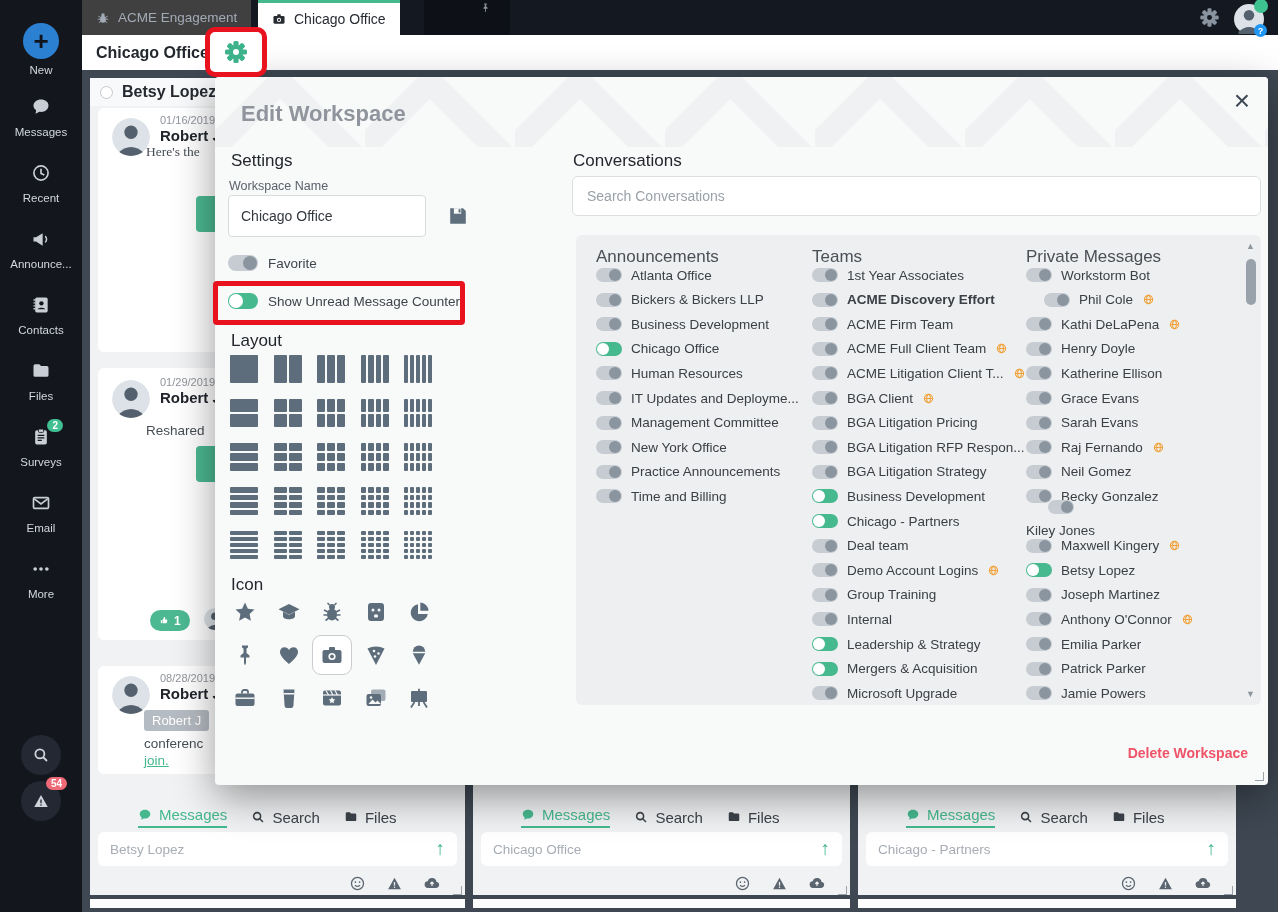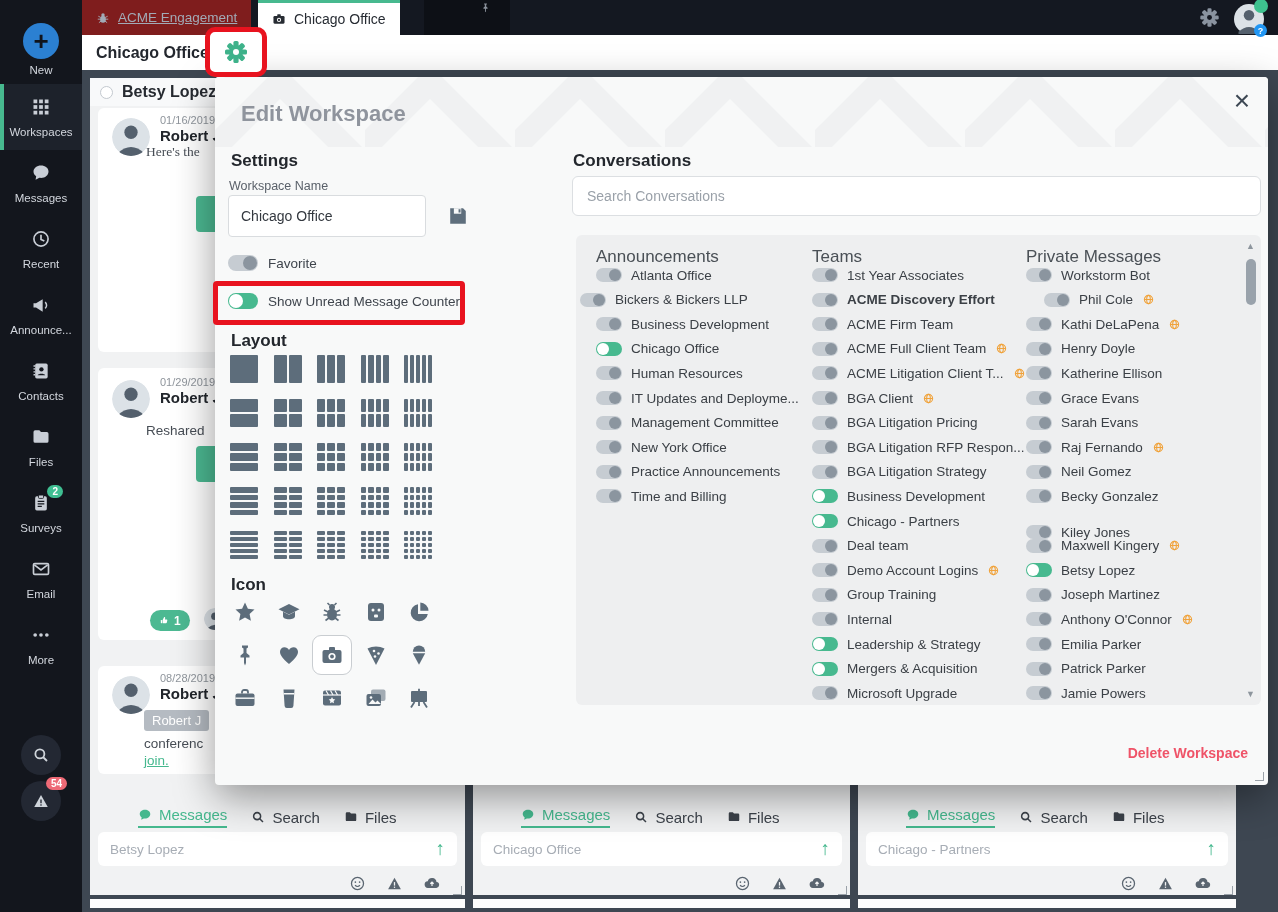--- a/index.html
+++ b/index.html
@@ -16,21 +16,21 @@
   #new-item{height:70px;margin-top:14px;}
   #new-item .plus-circle{width:36px;height:36px;border-radius:50%;background:#2b80d2;display:flex;align-items:center;justify-content:center;color:#10141c;font-size:26px;font-weight:bold;line-height:1;}
   .badge{position:absolute;border-radius:9px;background:#3fbf92;color:#fff;font-size:10px;font-weight:bold;padding:1px 5px;}
   .round-btn{position:absolute;left:21px;width:40px;height:40px;border-radius:50%;background:#232833;display:flex;align-items:center;justify-content:center;cursor:pointer;color:#cfd4da;}
   #alert-badge{top:-4px;right:-6px;background:#ee6a76;}
   #bb-logo{position:absolute;left:0;bottom:0;width:82px;height:84px;background:#000;color:#fff;display:flex;align-items:center;justify-content:center;font-family:"Liberation Serif",serif;font-size:36px;font-weight:bold;letter-spacing:-2px;}
 
   
   #tabbar{position:absolute;left:82px;top:0;width:1196px;height:35px;background:#141821;z-index:30;}
   .tab{position:absolute;top:0;height:35px;display:flex;align-items:center;gap:8px;padding:0 14px;font-size:13.5px;cursor:pointer;}
-  .tab.inactive{background:#7f1d1d;color:#a2aab6;text-decoration:underline;}
+  .tab.inactive{background:#404040;color:#a2aab6;}
   .tab.active{background:#fff;color:#272c33;border-top:3px solid #47b98f;font-size:14px;}
   #tab-right-dark{position:absolute;left:342px;top:0;width:86px;height:35px;background:#0d1016;}
   #topbar-gear{position:absolute;right:58px;top:7px;color:#8a93a0;cursor:pointer;}
   #topbar-avatar{position:absolute;right:14px;top:4px;width:30px;height:30px;border-radius:50%;cursor:pointer;}
   #avatar-status{position:absolute;right:-4px;top:-5px;width:14px;height:14px;border-radius:50%;background:#3ec28f;}
   #avatar-help{position:absolute;right:-3px;bottom:-3px;width:13px;height:13px;border-radius:50%;background:#2196f3;color:#fff;font-size:9px;font-weight:bold;display:flex;align-items:center;justify-content:center;}
 
   
   #wsbar{position:absolute;left:82px;top:35px;width:1196px;height:35px;background:#fff;z-index:20;display:flex;align-items:center;}
   #wsbar .title{font-size:16px;font-weight:bold;color:#23272e;margin-left:14px;}
@@ -63,21 +63,21 @@
   .send-arrow{color:#45b88e;font-size:19px;font-weight:bold;}
   .compose-icons{position:absolute;display:flex;gap:20px;color:#5a6570;align-items:center;}
   .corner{position:absolute;width:9px;height:9px;border-right:1.5px solid #9aa1a8;border-bottom:1.5px solid #9aa1a8;}
   .nextrow{position:absolute;top:899px;height:9px;background:#fdfdfd;z-index:1;}
 
   
   #modal{position:absolute;left:215px;top:77px;width:1053px;height:708px;background:#f8f9f9;border-radius:4px;box-shadow:0 12px 40px rgba(0,0,0,.4);z-index:40;}
   #modal-header-pattern{position:absolute;left:0;top:0;width:100%;height:70px;border-radius:4px 4px 0 0;overflow:hidden;}
   #modal-title{position:absolute;left:26px;top:24px;font-size:22px;font-weight:bold;color:#8f949d;}
   #modal-close{position:absolute;right:18px;top:10px;font-size:28px;color:#3d4854;cursor:pointer;line-height:1;}
-  .sec-head{position:absolute;font-size:17px;font-weight:bold;color:#23272d;}
+  .sec-head{position:absolute;font-size:17px;font-weight:normal;color:#23272d;}
   .field-label{position:absolute;font-size:12.5px;color:#5a616a;}
   #ws-name-input{position:absolute;left:13px;top:118px;width:198px;height:42px;border:1px solid #d9dcdf;border-radius:4px;background:#fff;padding:0 12px;font-size:14px;color:#33383f;}
   #save-icon{position:absolute;left:232px;top:128px;color:#5f6f7d;cursor:pointer;}
   .toggle-row{position:absolute;display:flex;align-items:center;gap:10px;font-size:13.5px;color:#3f454d;}
   .tgl{position:relative;display:inline-block;width:26px;height:14px;border-radius:8px;flex:0 0 auto;cursor:pointer;}
   .tgl.off{background:#c6ccd2;}
   .tgl.off::after{content:"";position:absolute;right:1px;top:1px;width:12px;height:12px;border-radius:50%;background:#8b959f;}
   .tgl.on{background:#47b98f;}
   .tgl.on::after{content:"";position:absolute;left:1px;top:1px;width:12px;height:12px;border-radius:50%;background:#fff;}
   .tgl.lg{width:30px;height:16px;}
@@ -772,21 +772,21 @@
       <div id="conv-scroll">
         <span class="scroll-arrow" style="top:0;">▲</span>
         <div id="conv-thumb"></div>
         <span class="scroll-arrow" style="bottom:0;">▼</span>
       </div>
     <span class="conv-col-head" style="left: 20px; top: 12px;">Announcements</span>
         <div class="conv-row" style="left: 20px; top: 31px;">
           <span class="tgl off"></span>
           <span class="lbl">Atlanta Office</span>
         </div>
-        <div class="conv-row" style="left: 4px; top: 55.6px; justify-content: center;">
+        <div class="conv-row" style="left: 20px; top: 55.6px; justify-content: center;">
           <span class="tgl off"></span>
           <span class="lbl">Bickers &amp; Bickers LLP</span>
         </div>
         <div class="conv-row" style="left: 20px; top: 80.2px;">
           <span class="tgl off"></span>
           <span class="lbl">Business Development</span>
         </div>
         <div class="conv-row" style="left: 20px; top: 104.8px;">
           <span class="tgl on"></span>
           <span class="lbl">Chicago Office</span>
@@ -957,21 +957,21 @@
           </svg>
         </div>
         <div class="conv-row" style="left: 450px; top: 227.8px;">
           <span class="tgl off"></span>
           <span class="lbl">Neil Gomez</span>
         </div>
         <div class="conv-row" style="left: 450px; top: 252.4px;">
           <span class="tgl off"></span>
           <span class="lbl">Becky Gonzalez</span>
         </div>
-        <div class="conv-row" style="left: 450px; top: 288px;">
+        <div class="conv-row" style="left: 450px; top: 265px; flex-direction: column;">
           <span class="tgl off"></span>
           <span class="lbl">Kiley Jones</span>
         </div>
         <div class="conv-row" style="left: 450px; top: 301.6px;">
           <span class="tgl off"></span>
           <span class="lbl">Maxwell Kingery</span>
           <svg viewBox="0 0 24 24" class="globe">
             <circle cx="12" cy="12" r="9" fill="none" stroke="#f0a33c" stroke-width="2.4"></circle>
             <ellipse cx="12" cy="12" rx="4" ry="9" fill="none" stroke="#f0a33c" stroke-width="2.4"></ellipse>
             <path d="M3 12h18" stroke="#f0a33c" stroke-width="2.4"></path>
@@ -1023,36 +1023,20 @@
           <circle r="3" fill="#fff"></circle>
         </g>
       </svg>
   </div>
 
   <aside id="sidebar">
     <div id="side-items">
         <div class="side-item" id="new-item">
           <span class="plus-circle">+</span>
           <span class="lbl">New</span>
-        </div>
-        <div class="side-item active">
-          <span style="position: relative;"><svg viewBox="0 0 24 24" width="20" height="20">
-              <g fill="currentColor">
-                <rect x="3" y="3" width="4.5" height="4.5"></rect>
-                <rect x="9.75" y="3" width="4.5" height="4.5"></rect>
-                <rect x="16.5" y="3" width="4.5" height="4.5"></rect>
-                <rect x="3" y="9.75" width="4.5" height="4.5"></rect>
-                <rect x="9.75" y="9.75" width="4.5" height="4.5"></rect>
-                <rect x="16.5" y="9.75" width="4.5" height="4.5"></rect>
-                <rect x="3" y="16.5" width="4.5" height="4.5"></rect>
-                <rect x="9.75" y="16.5" width="4.5" height="4.5"></rect>
-                <rect x="16.5" y="16.5" width="4.5" height="4.5"></rect>
-              </g>
-            </svg></span>
-          <span class="lbl">Workspaces</span>
         </div>
         <div class="side-item">
           <span style="position: relative;"><svg viewBox="0 0 24 24" width="20" height="20">
               <path fill="currentColor" d="M12 3C7 3 3 6.2 3 10.3c0 2.3 1.2 4.3 3.2 5.7L5.5 20l4.6-2.2c.6.1 1.2.2 1.9.2 5 0 9-3.2 9-7.7S17 3 12 3z"></path>
             </svg></span>
           <span class="lbl">Messages</span>
         </div>
         <div class="side-item">
           <span style="position: relative;"><svg viewBox="0 0 24 24" width="20" height="20">
               <circle cx="12" cy="12" r="8.5" fill="none" stroke="currentColor" stroke-width="2"></circle>

